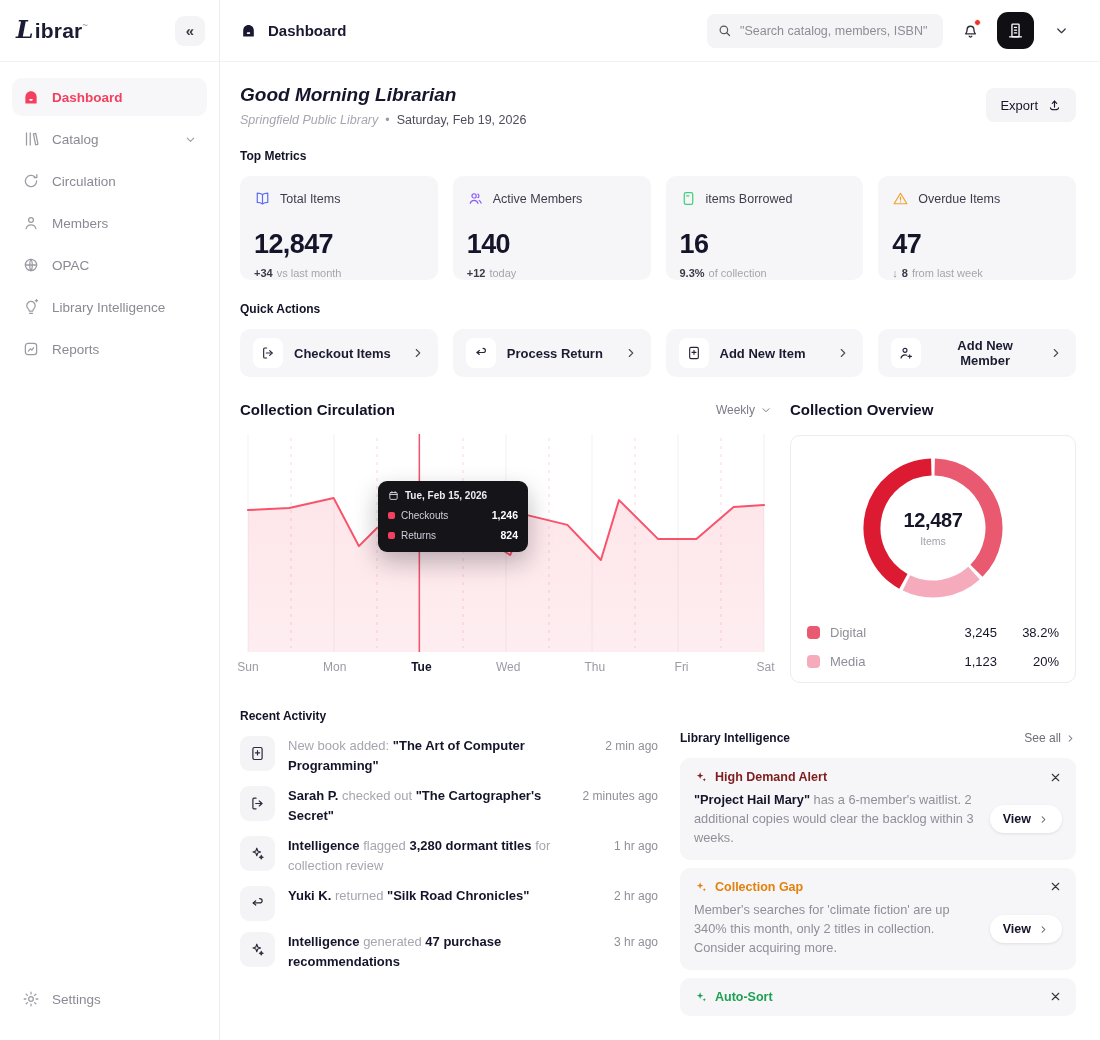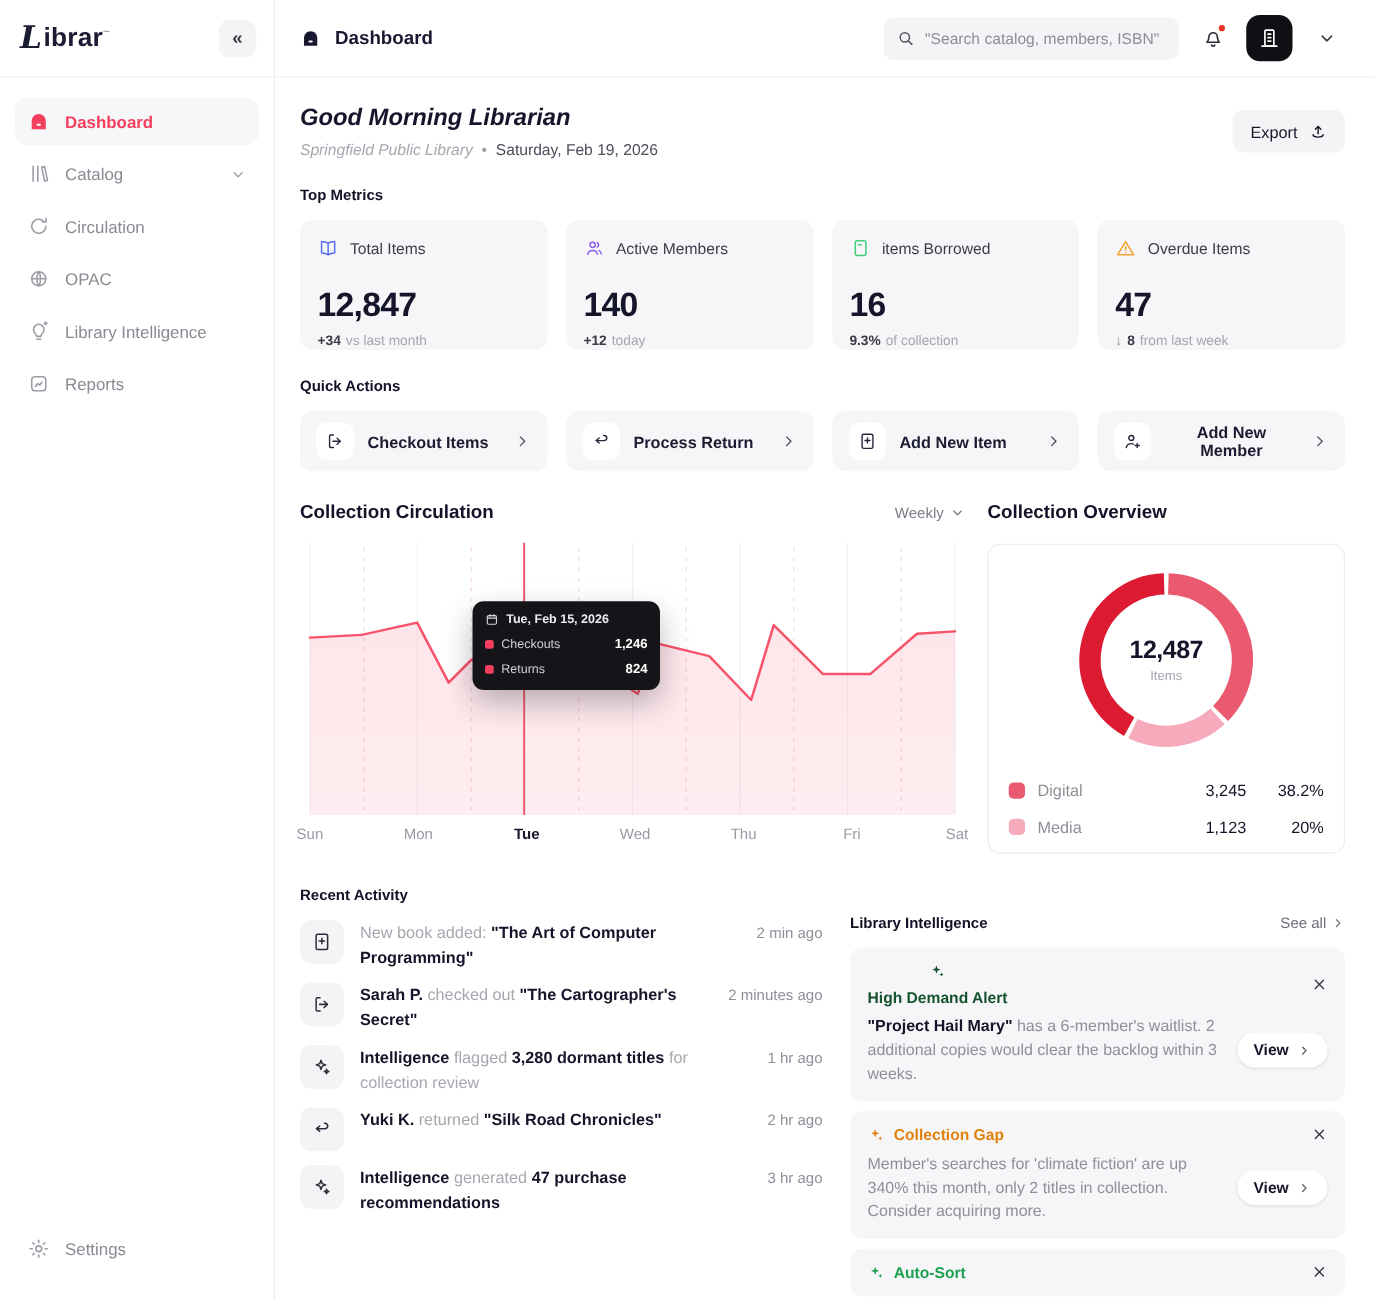--- a/index.html
+++ b/index.html
@@ -156,20 +156,29 @@
         </span>
       </div>
       <div class="nav-item">
         <span class="nicon">
           <svg width="18" height="18" viewBox="0 0 24 24" fill="none" stroke="currentColor" stroke-width="1.7" stroke-linecap="round" stroke-linejoin="round">
               <path d="M19.5 12a7.5 7.5 0 1 1-2.2-5.3"></path>
               <path d="M19.8 3.6v3.8H16"></path>
             </svg>
         </span>
         <span>Circulation</span>
+      </div>
+      <div class="nav-item">
+        <span class="nicon">
+          <svg width="18" height="18" viewBox="0 0 24 24" fill="none" stroke="currentColor" stroke-width="1.7" stroke-linecap="round">
+              <circle cx="12" cy="8" r="3.2"></circle>
+              <path d="M5.5 19.5c.8-3.2 3.4-5 6.5-5s5.7 1.8 6.5 5"></path>
+            </svg>
+        </span>
+        <span>Members</span>
       </div>
       <div class="nav-item">
         <span class="nicon">
           <svg width="18" height="18" viewBox="0 0 24 24" fill="none" stroke="currentColor" stroke-width="1.7" stroke-linecap="round">
               <circle cx="12" cy="12" r="7.5"></circle>
               <path d="M4.5 12h15M12 4.5c2.4 2.6 2.4 12.4 0 15-2.4-2.6-2.4-12.4 0-15z"></path>
             </svg>
         </span>
         <span>OPAC</span>
       </div>
@@ -588,21 +597,21 @@
               <span>
                 <svg width="11" height="11" viewBox="0 0 24 24" fill="none" stroke="currentColor" stroke-width="2.2" stroke-linecap="round" stroke-linejoin="round">
                     <path d="M9 6l6 6-6 6"></path>
                   </svg>
               </span>
             </button>
           </div>
 
           <div class="intel-card">
             <div class="intel-top">
-              <span class="intel-title" style="color: #14532d; flex-direction: column;">
+              <span class="intel-title" style="color: #7f1d1d;">
                 <span>
                   <svg width="14" height="14" viewBox="0 0 24 24" fill="currentColor">
                       <path d="M10.5 4l1.5 4.2L16.2 9.7 12 11.2 10.5 15.4 9 11.2 4.8 9.7 9 8.2z"></path>
                       <path d="M17.6 13.6l.8 2.2 2.2.8-2.2.8-.8 2.2-.8-2.2-2.2-.8 2.2-.8z"></path>
                     </svg>
                 </span>
                 <span>High Demand Alert</span>
               </span>
               <button class="intel-x">
                 <span>

